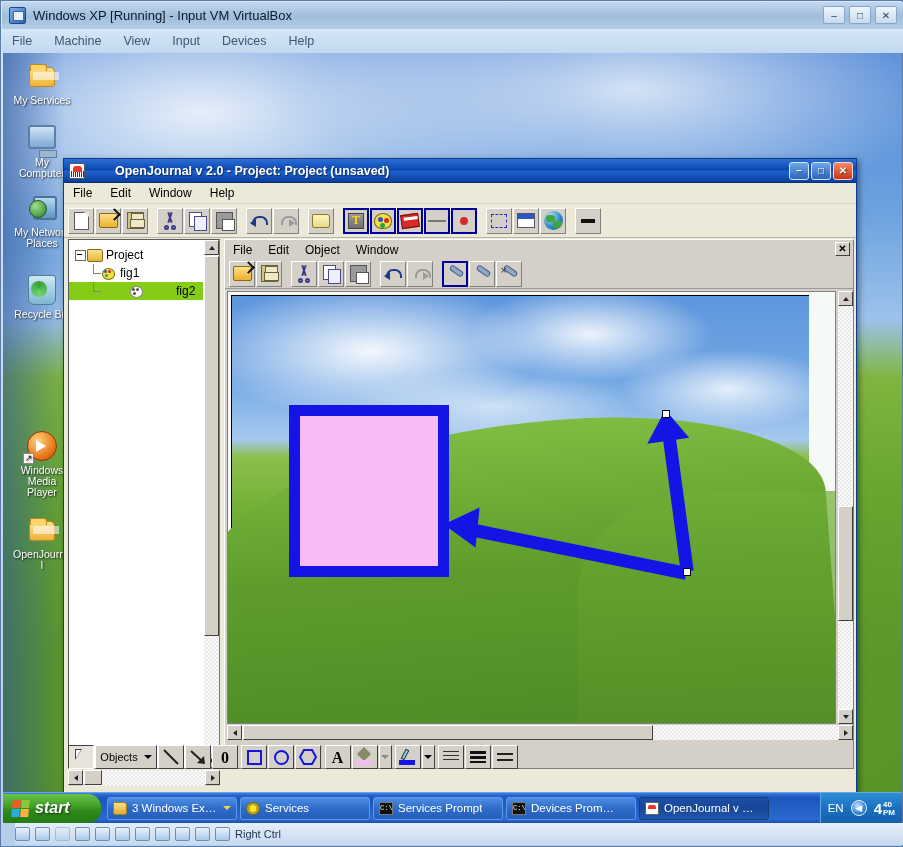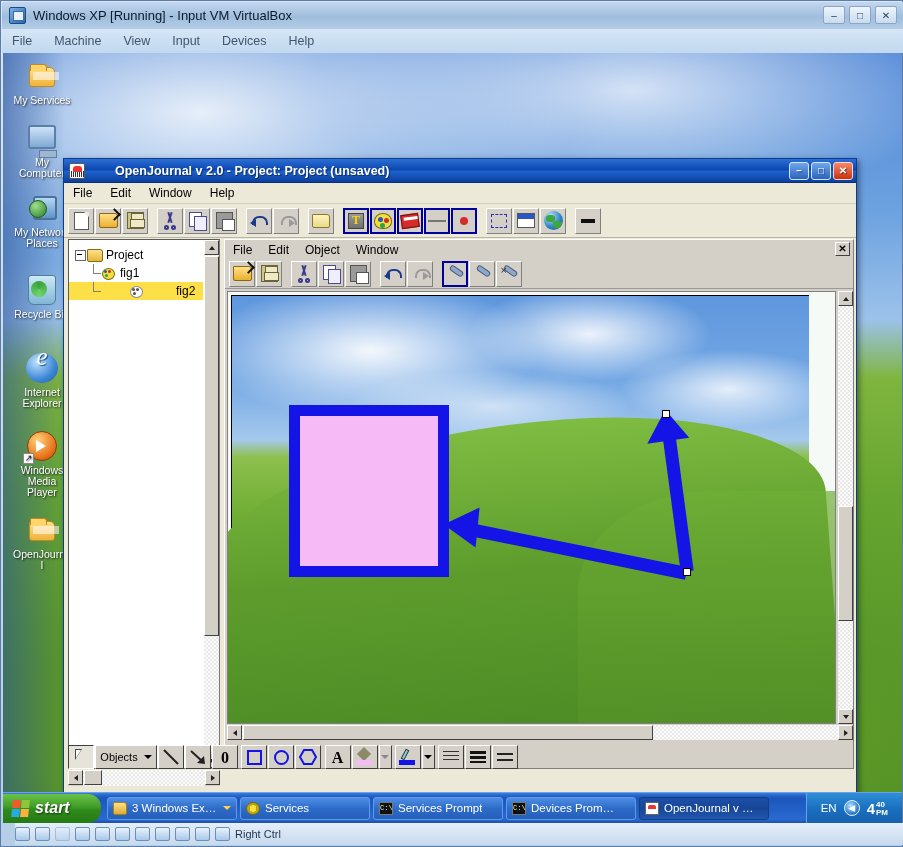--- a/index.html
+++ b/index.html
@@ -175,21 +175,21 @@
 
   
   .oj-body{ position:absolute; left:0; top:80px; width:794px; height:635px; }
   .tree-pane{
     position:absolute; left:4px; top:0; width:152px; height:530px;
     background:#fff; border:1px solid #7a7a7a;
     border-top-color:#5a5a5a;border-left-color:#5a5a5a;
     overflow:hidden; font-size:12px;
   }
   .tree-row{ height:18px; display:flex; align-items:center; padding-left:4px; white-space:nowrap; }
-  .tree-row.sel{ background:#fde047;gap:28px; }
+  .tree-row.sel{ background:#84cc16;gap:28px; }
   .tw{ width:14px;height:18px; position:relative; flex:0 0 auto; }
   .tw.box:before{content:"";position:absolute;left:2px;top:4px;width:9px;height:9px;border:1px solid #666;background:#fff;}
   .tw.box:after{content:"";position:absolute;left:4px;top:8px;width:5px;height:1px;background:#000;}
   .tw.elbow:before{content:"";position:absolute;left:6px;top:0;width:1px;height:9px;background:#808080;}
   .tw.elbow:after{content:"";position:absolute;left:6px;top:9px;width:8px;height:1px;background:#808080;}
   .tw.elbow.last:before{height:9px;}
   .tnode-ico{width:16px;height:13px;margin-right:3px;flex:0 0 auto;position:relative;}
   .tnode-ico.folder{background:linear-gradient(#ffe08a,#e2b93c);border:1px solid #8a6710;border-radius:1px 3px 2px 2px;}
   .tnode-ico.fig{background:transparent;}
   .tnode-ico.fig:before{content:"";position:absolute;left:1px;top:1px;width:11px;height:10px;border-radius:50%;
@@ -325,21 +325,21 @@
   .task .ti{ width:14px;height:13px;flex:0 0 auto; }
   .ti-folder{background:linear-gradient(#ffe08a,#e0ad30);border:1px solid #a8801c;border-radius:1px 3px 2px 2px;}
   .ti-gear{background:radial-gradient(circle,#f5e23a 40%,#b9a818 42%);border-radius:50%;border:1px solid #7a6a10;}
   .ti-cmd{background:#111;border:1px solid #777;color:#dfd;font-size:7px;line-height:11px;text-align:center;font-family:"Liberation Mono",monospace;}
   .ti-oj{background:#fff;border:1px solid #666;position:relative;}
   .ti-oj:after{content:"";position:absolute;left:2px;top:2px;width:8px;height:4px;background:#e33;border-radius:2px 2px 0 0;}
   .task .tlbl{ overflow:hidden;text-overflow:ellipsis; }
   .task .tcaret{ margin-left:auto; width:0;height:0;border-left:4px solid transparent;border-right:4px solid transparent;border-top:4px solid #ffd24a;}
   .tray{
     height:31px; background:linear-gradient(#2f8fd6,#1a6fc0 50%,#1560ad);
-    border-left:1px solid #5fa8e8; display:flex;align-items:center;gap:7px;padding:0 14px;color:#fff;font-size:11.5px;
+    border-left:1px solid #5fa8e8; display:flex;align-items:center;gap:7px;padding:0 7px;color:#fff;font-size:11.5px;
   }
   .tray .vol{ width:16px;height:16px;border-radius:50%;background:radial-gradient(circle at 40% 35%,#bfe4ff,#2b7fd0 62%,#1a5ea8);
     border:1px solid #e8f3ff; display:flex;align-items:center;justify-content:center;font-size:9px;}
   .clock{ font-size:15px; font-weight:bold; display:flex; align-items:flex-start; gap:1px;}
   .clock .ampm{ display:flex;flex-direction:column;font-size:8px;line-height:8px;font-weight:bold;padding-top:1px;}
 
   
   .vb-status{
     position:absolute; left:2px; bottom:1px; width:899px; height:22px;
     background:linear-gradient(#e6eff9,#c6d9ee);
@@ -399,26 +399,20 @@
       <span class="lbl">My Network Places</span>
     </div>
 
     <div class="dicon" style="left:8px;top:222px;">
       <div class="glyph">
             <div class="ic-recycle"></div>
           </div>
       <span class="lbl">Recycle Bin</span>
     </div>
 
-    <div class="dicon" style="left:8px;top:300px;">
-      <div class="glyph">
-            <div class="ic-ie"></div>
-          </div>
-      <span class="lbl">Internet Explorer</span>
-    </div>
 
     <div class="dicon" style="left:8px;top:378px;">
       <div class="glyph">
             <div class="ic-wmp">
               <span class="shortcut-badge">↗</span>
             </div>
           </div>
       <span class="lbl">Windows Media Player</span>
     </div>
 

